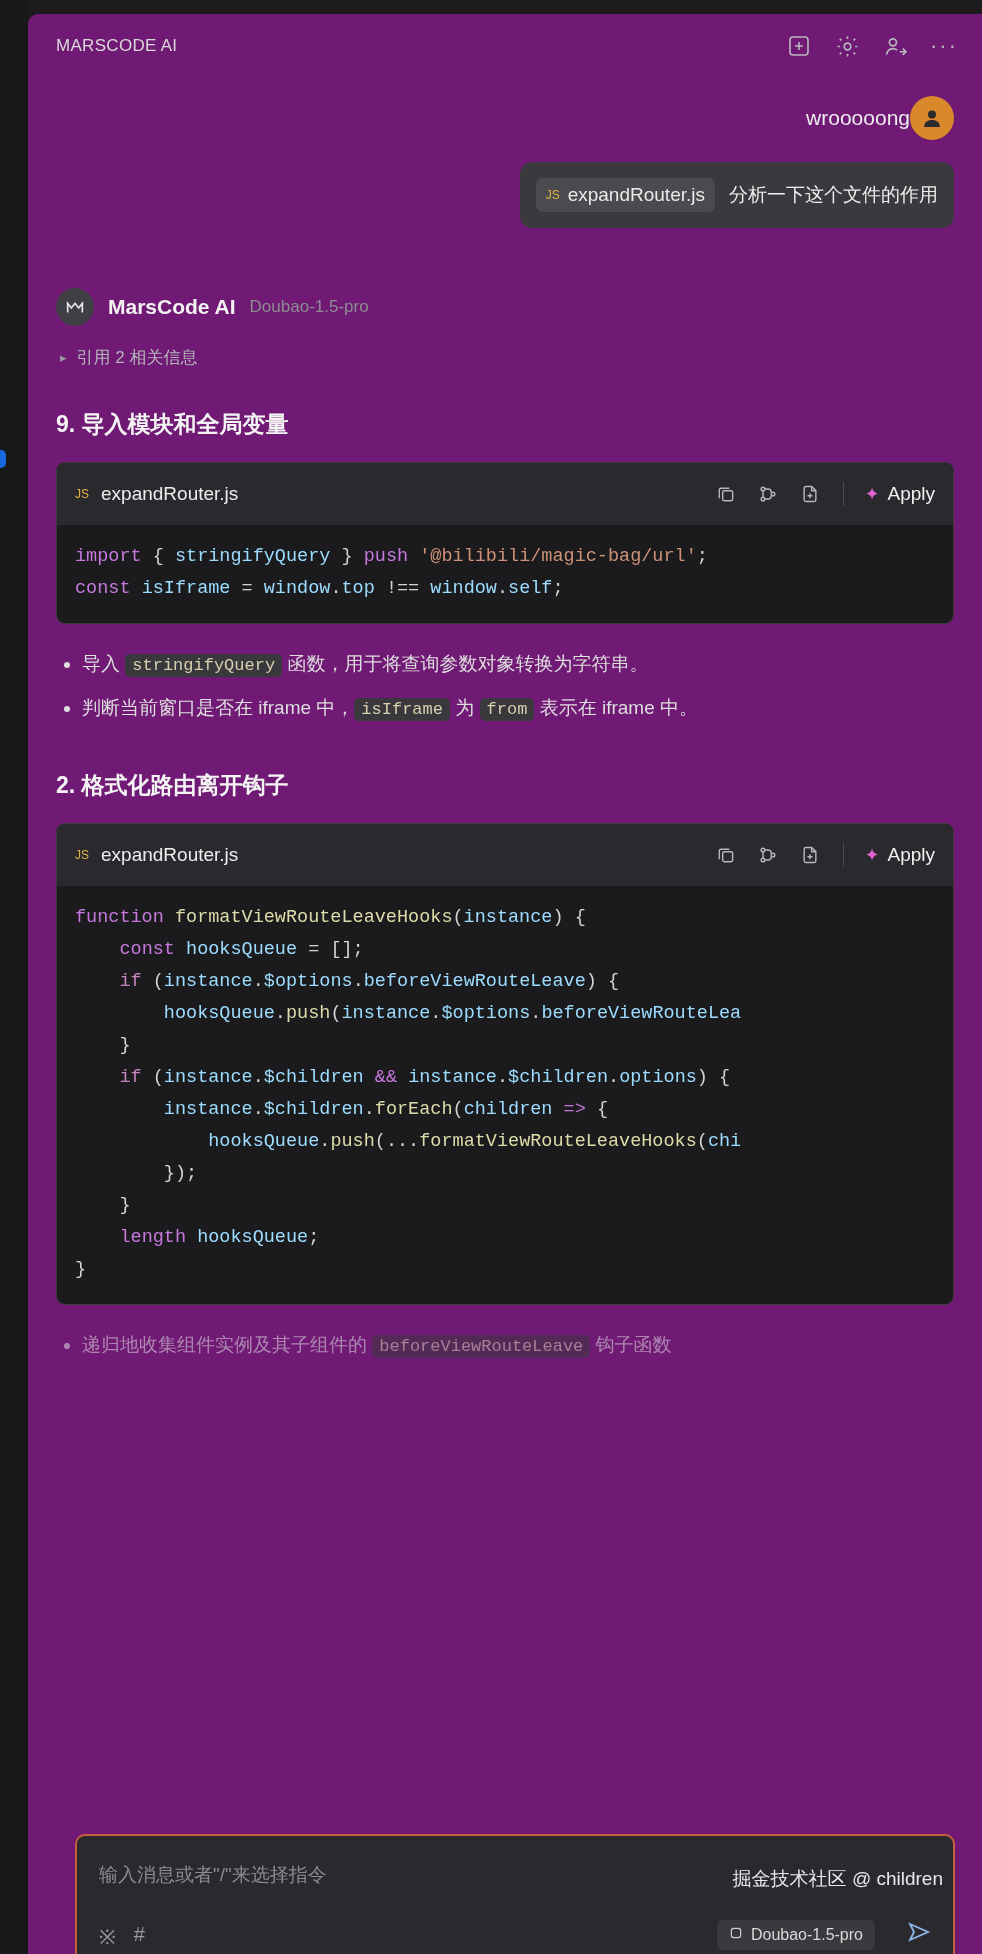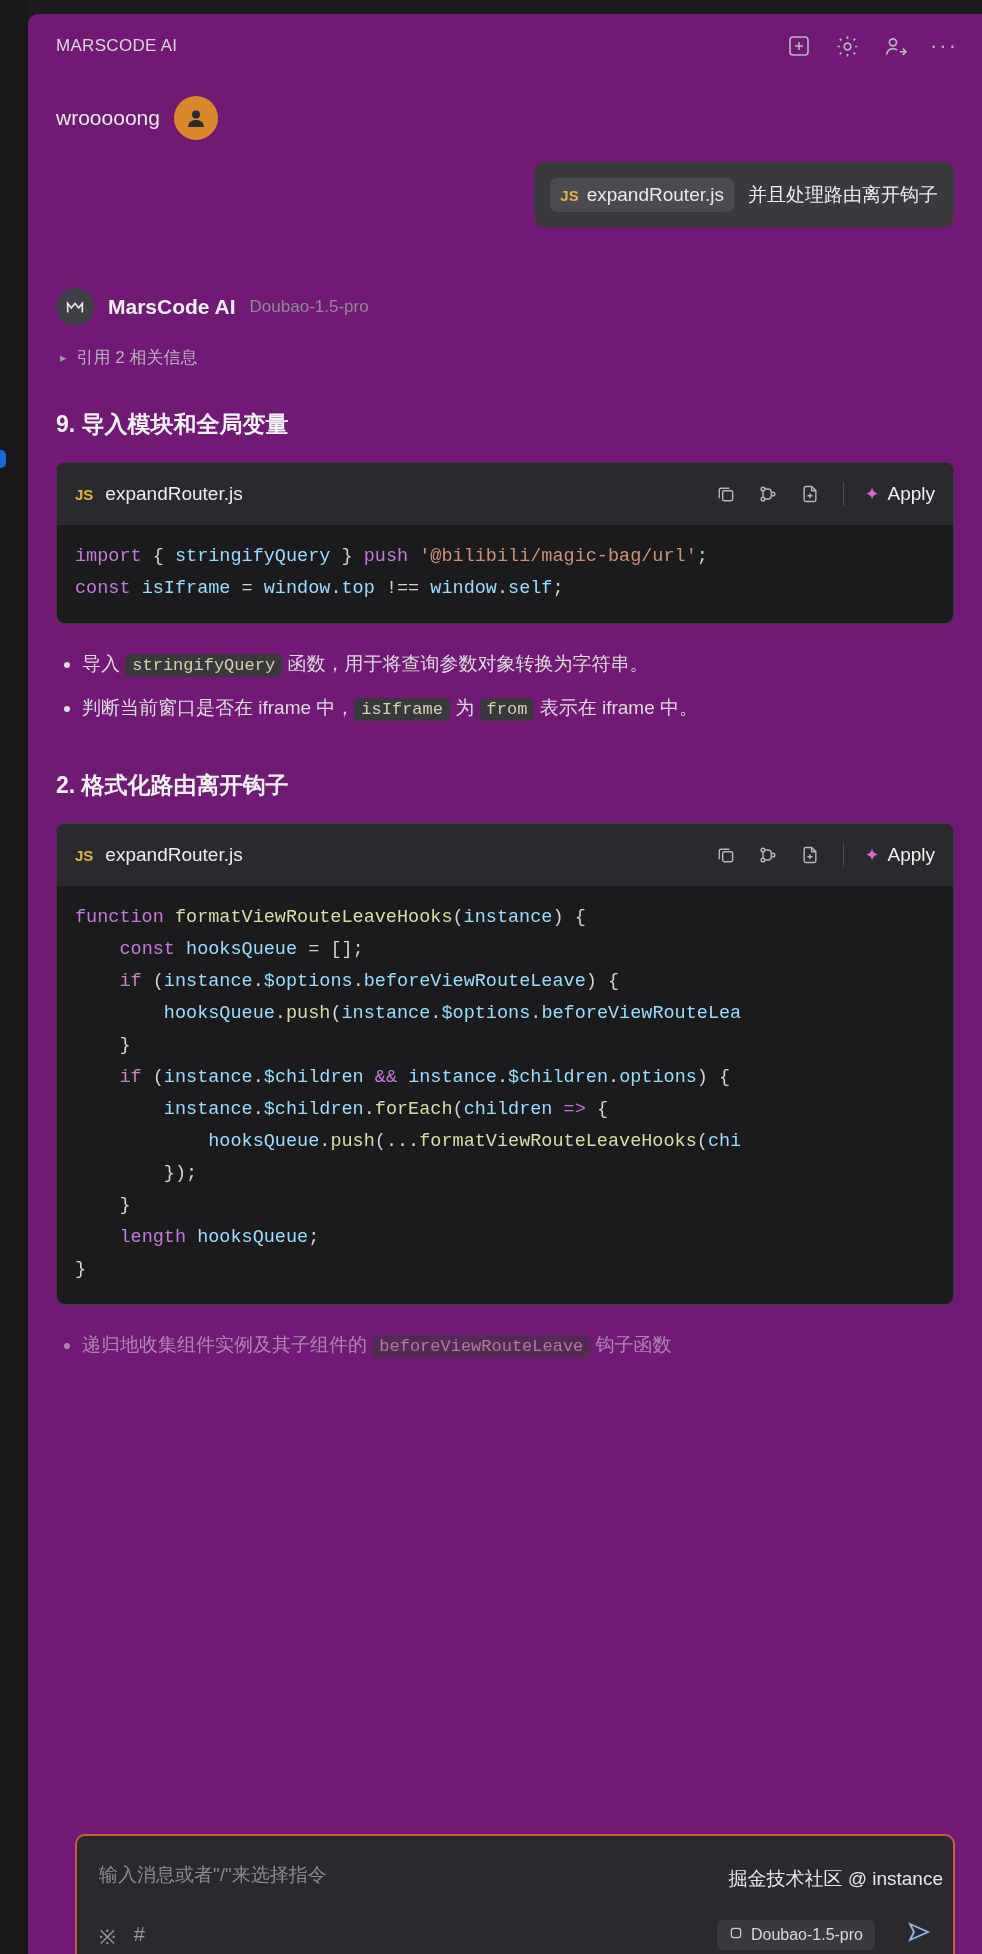--- a/index.html
+++ b/index.html
@@ -69,21 +69,21 @@
   .chat {
     padding: 0 28px;
     height: 1760px;
     overflow: hidden;
     position: relative;
   }
 
   .user-row {
     display: flex;
     align-items: center;
-    gap: 14px;
+    justify-content: flex-end;
     margin-top: 18px;
   }
   .user-name {
     font-size: 21px;
     color: #ededed;
   }
   .avatar {
     width: 44px; height: 44px;
     border-radius: 50%;
     background: #d9892a;
@@ -108,22 +108,22 @@
     border-radius: 7px;
     padding: 6px 10px;
     display: inline-flex;
     align-items: center;
     gap: 8px;
     font-size: 19px;
     color: #eaeaea;
   }
   .js-badge {
     color: #e3b341;
-    font-size: 15px;
-    font-weight: bold;
+    font-size: 12px;
+    font-weight: normal;
   }
   .user-text { font-size: 19px; color: #ededed; }
 
   .assistant {
     margin-top: 60px;
   }
   .assist-head {
     display: flex;
     align-items: center;
     gap: 14px;
@@ -337,21 +337,21 @@
           <path d="M4 21c0-4.4 3.6-7 8-7s8 2.6 8 7z"></path>
         </svg>
       </span>
     </div>
 
     <div class="user-bubble">
       <span class="file-chip">
         <span class="js-badge">JS</span>
         <span>expandRouter.js</span>
       </span>
-      <span class="user-text">并且处理路由离开钩子</span>
+      <span class="user-text">分析一下这个文件的作用</span>
     </div>
 
     <div class="assistant">
       <div class="assist-head">
         <span class="bot-avatar">
           <svg width="22" height="22" viewBox="0 0 24 24" fill="none" stroke="#eaeaea" stroke-width="1.8">
             <path d="M4 18V8l4 5 4-5 4 5 4-5v10"></path>
           </svg>
         </span>
         <span class="bot-name">MarsCode AI</span>
@@ -463,21 +463,21 @@
 
     </div>
   </div>
 
   <div class="composer">
     <div class="composer-placeholder">输入消息或者"/"来选择指令</div>
     <div class="composer-icons">
       <span>※</span>
       <span>#</span>
     </div>
-    <div class="watermark">掘金技术社区 @ instance</div>
+    <div class="watermark">掘金技术社区 @ children</div>
     <div class="model-pill">
       <span>
         <svg width="14" height="14" viewBox="0 0 24 24" fill="none" stroke="#cfcfd3" stroke-width="2">
             <rect x="4" y="4" width="16" height="16" rx="4"></rect>
           </svg>
       </span>
       <span>Doubao-1.5-pro</span>
     </div>
     <span class="send-btn">
       <svg width="24" height="24" viewBox="0 0 24 24" fill="none" stroke="currentColor" stroke-width="1.8">

